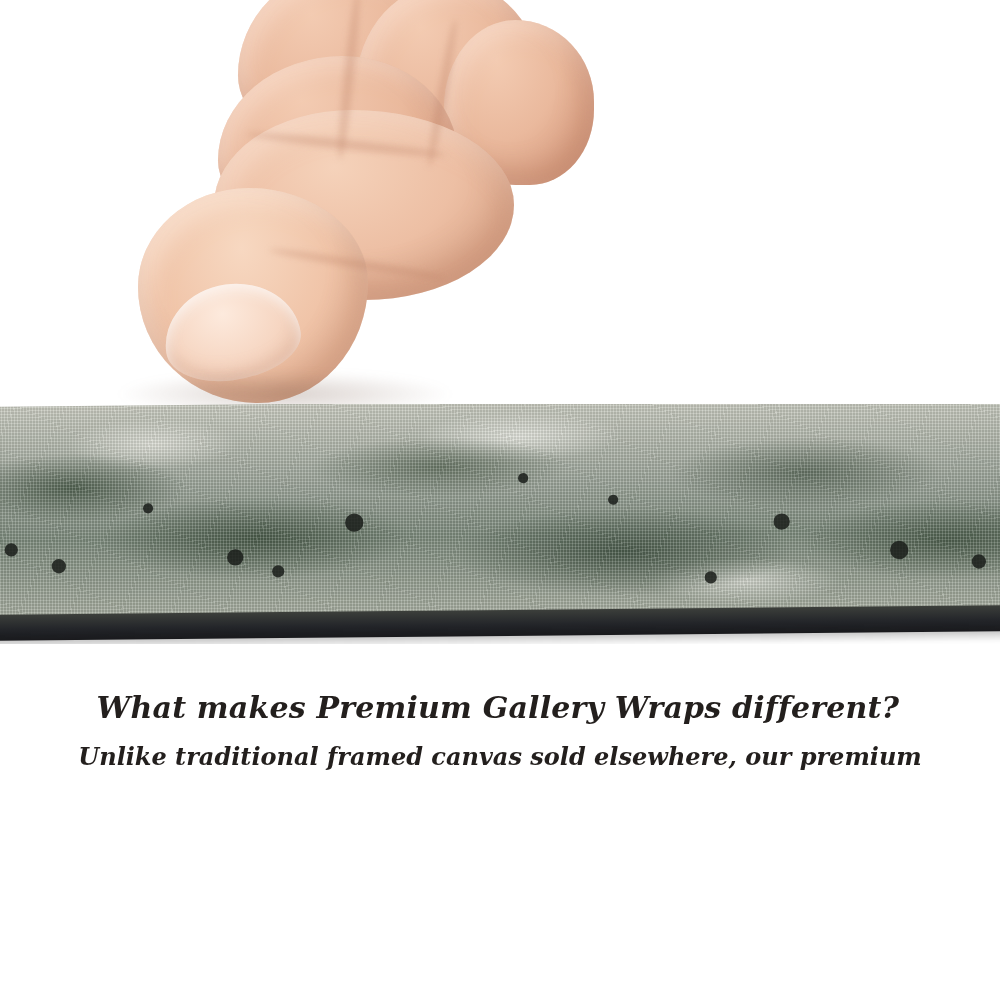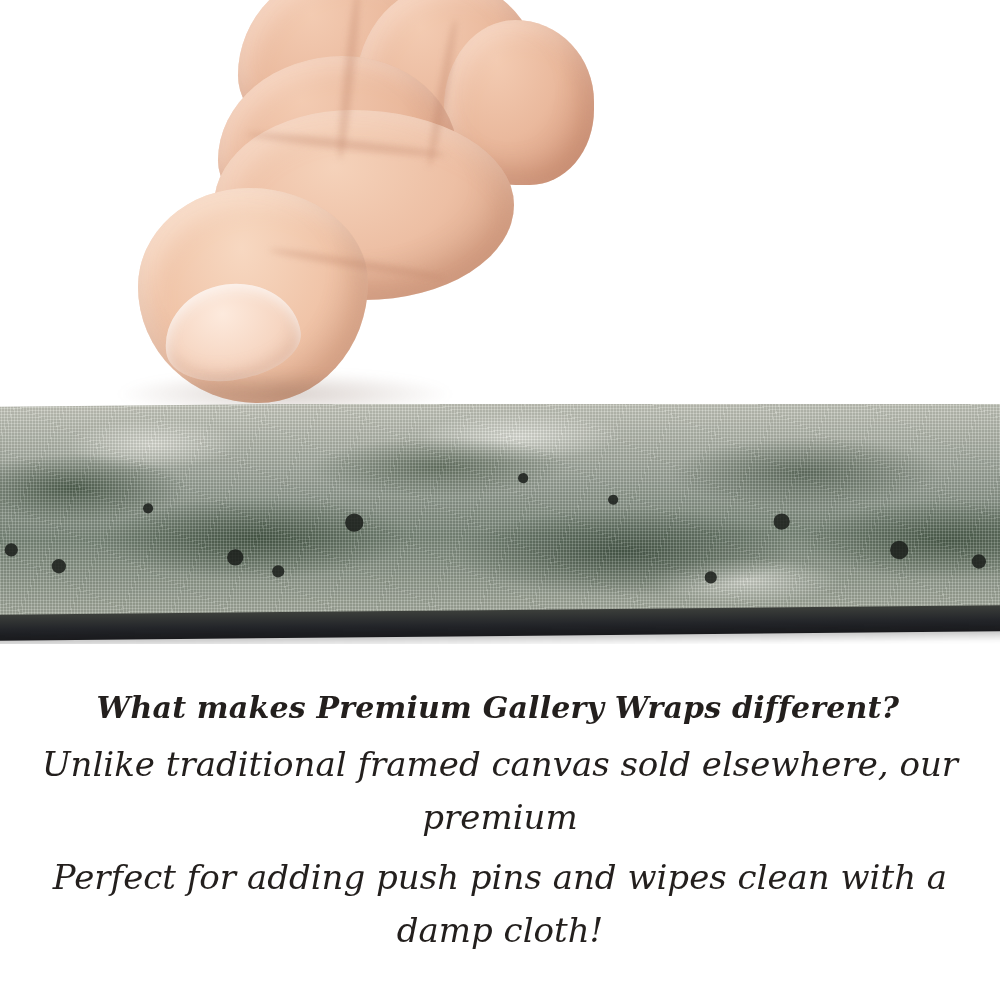--- a/index.html
+++ b/index.html
@@ -180,24 +180,24 @@
     font-style: italic;
   }
   .caption-heading {
     font-size: 30px;
     font-weight: 700;
     letter-spacing: 0.2px;
     margin: 0 4px 12px 0;
     line-height: 1.2;
   }
   .caption-line {
-    font-size: 34px;
+    font-size: 24px;
     line-height: 1.55;
-    margin: 8px;
-    font-weight: 400;
+    margin: 0;
+    font-weight: 700;
   }
 </style>
 </head>
 <body>
 
 <div class="page">
 
   <div class="photo-area">
     <div class="hand">
       <div class="knuckle k1"></div>
@@ -231,16 +231,15 @@
       <div class="speck" style="left:150px; top:96px;  width:10px; height:10px;"></div>
       <div class="speck" style="left:700px; top:168px; width:12px; height:12px;"></div>
     </div>
     <div class="canvas-edge-dark"></div>
     <div class="canvas-shadow"></div>
   </div>
 
   <div class="caption">
     <p class="caption-heading">What makes Premium Gallery Wraps different?</p>
     <p class="caption-line">Unlike traditional framed canvas sold elsewhere, our premium</p>
-    <p class="caption-line">Perfect for adding push pins and wipes clean with a damp cloth!</p>
   </div>
 
 </div>
 
 </body></html>

